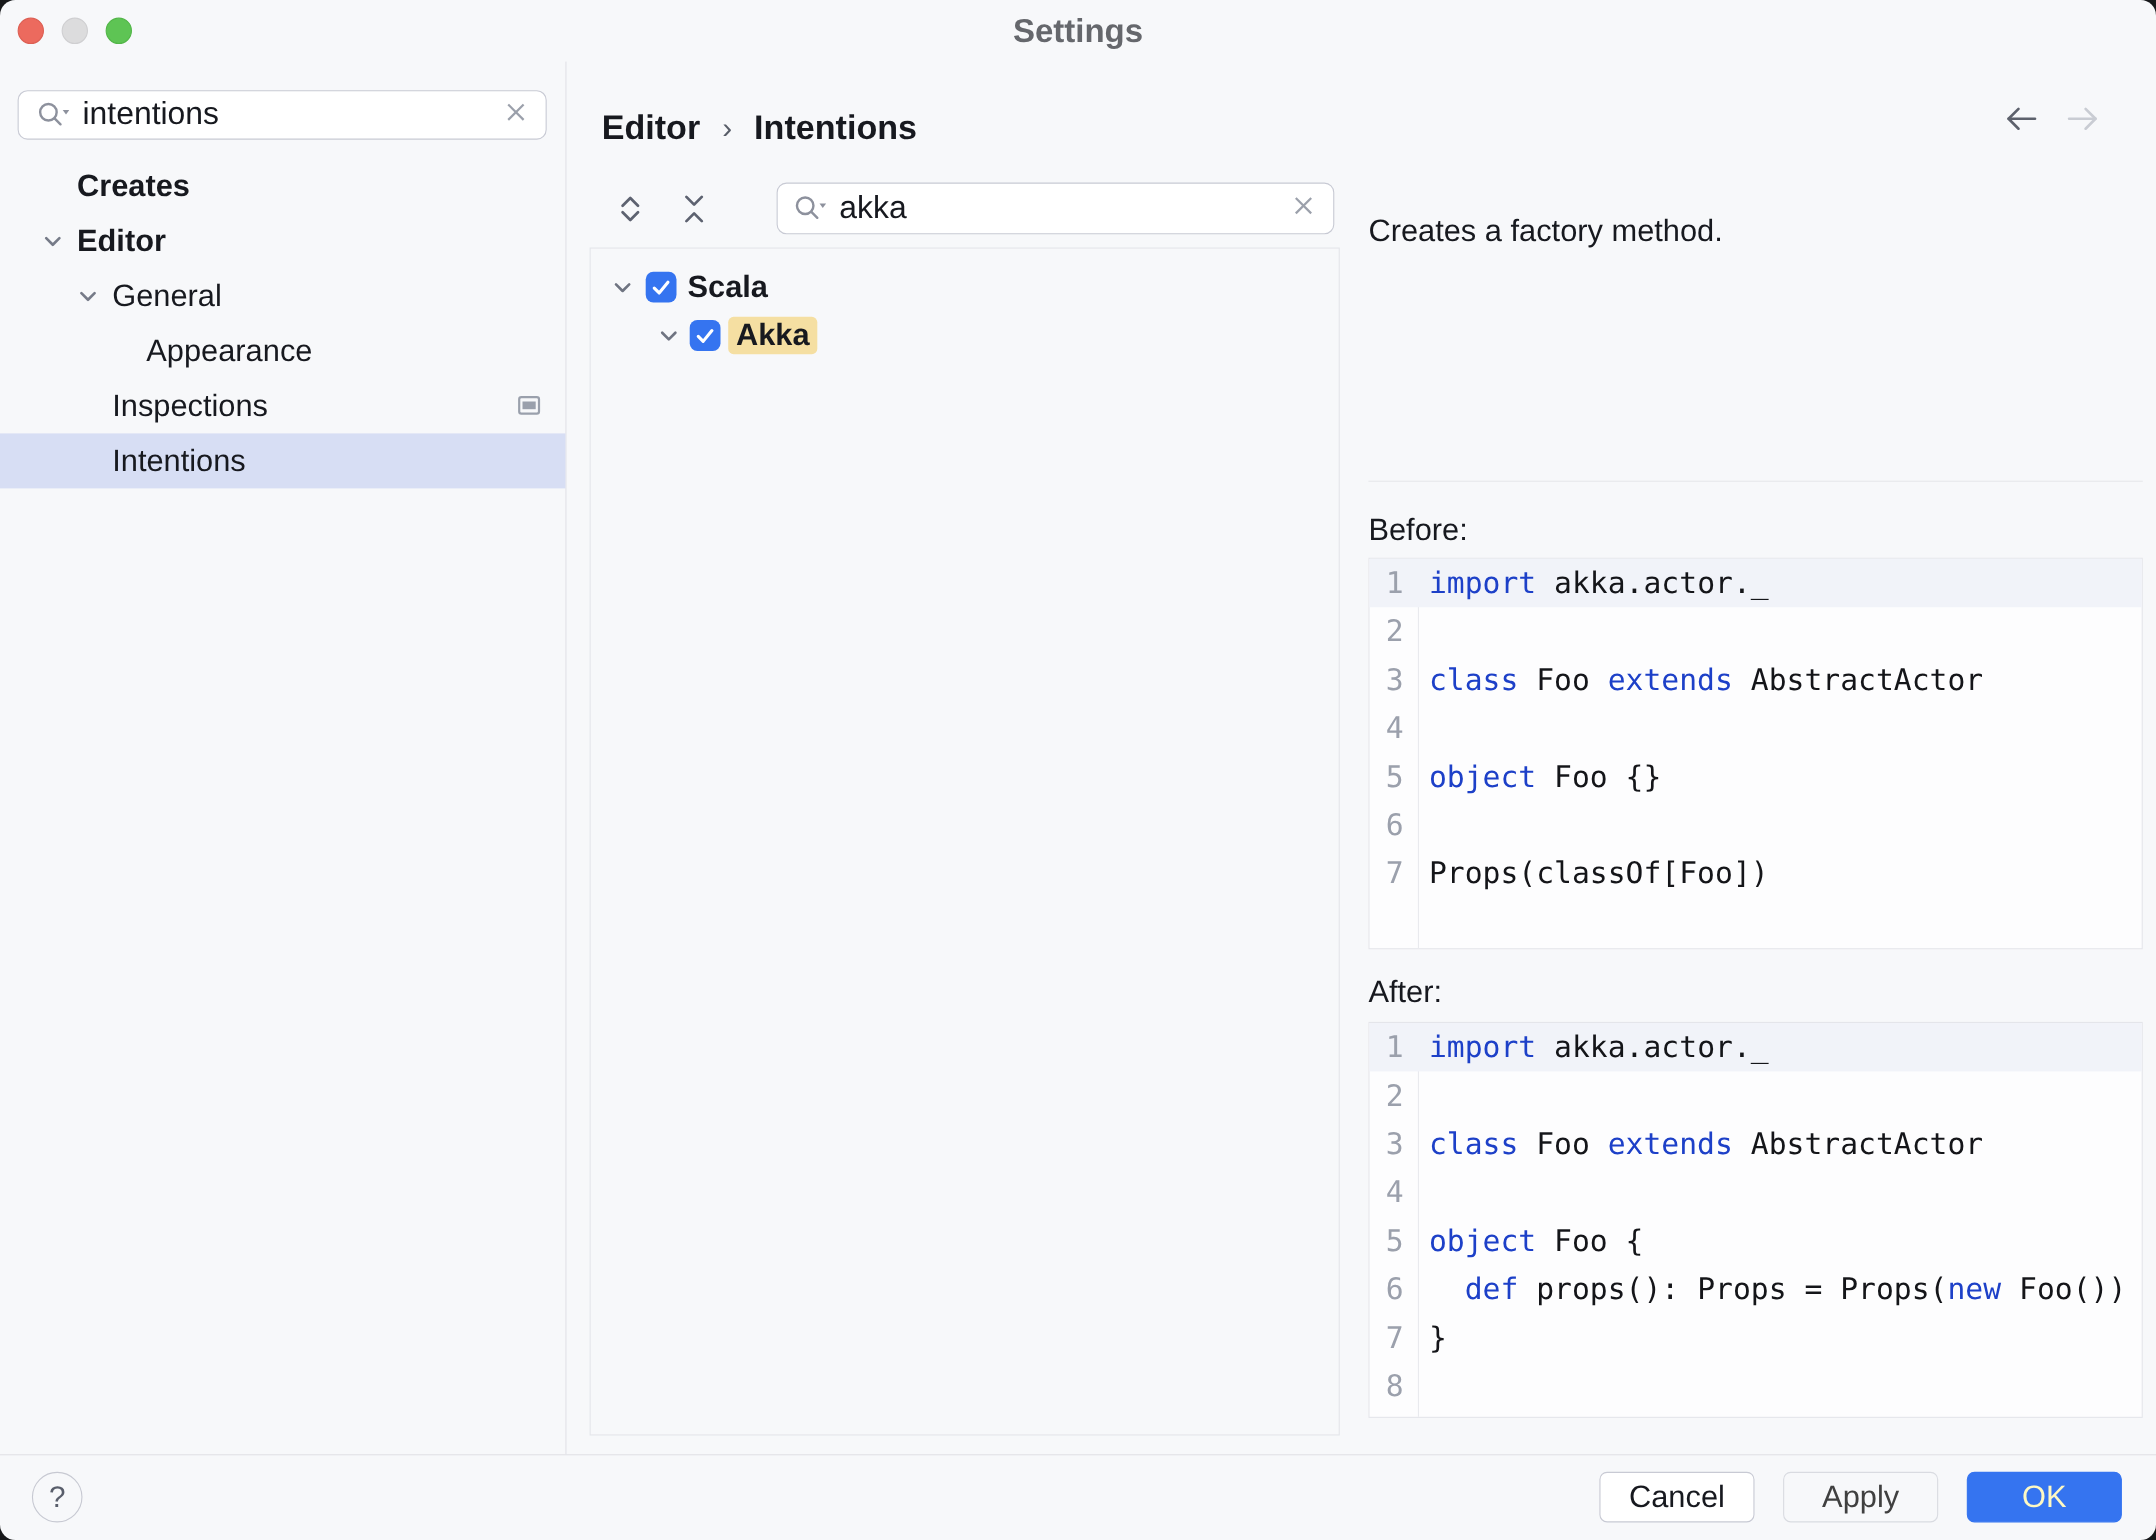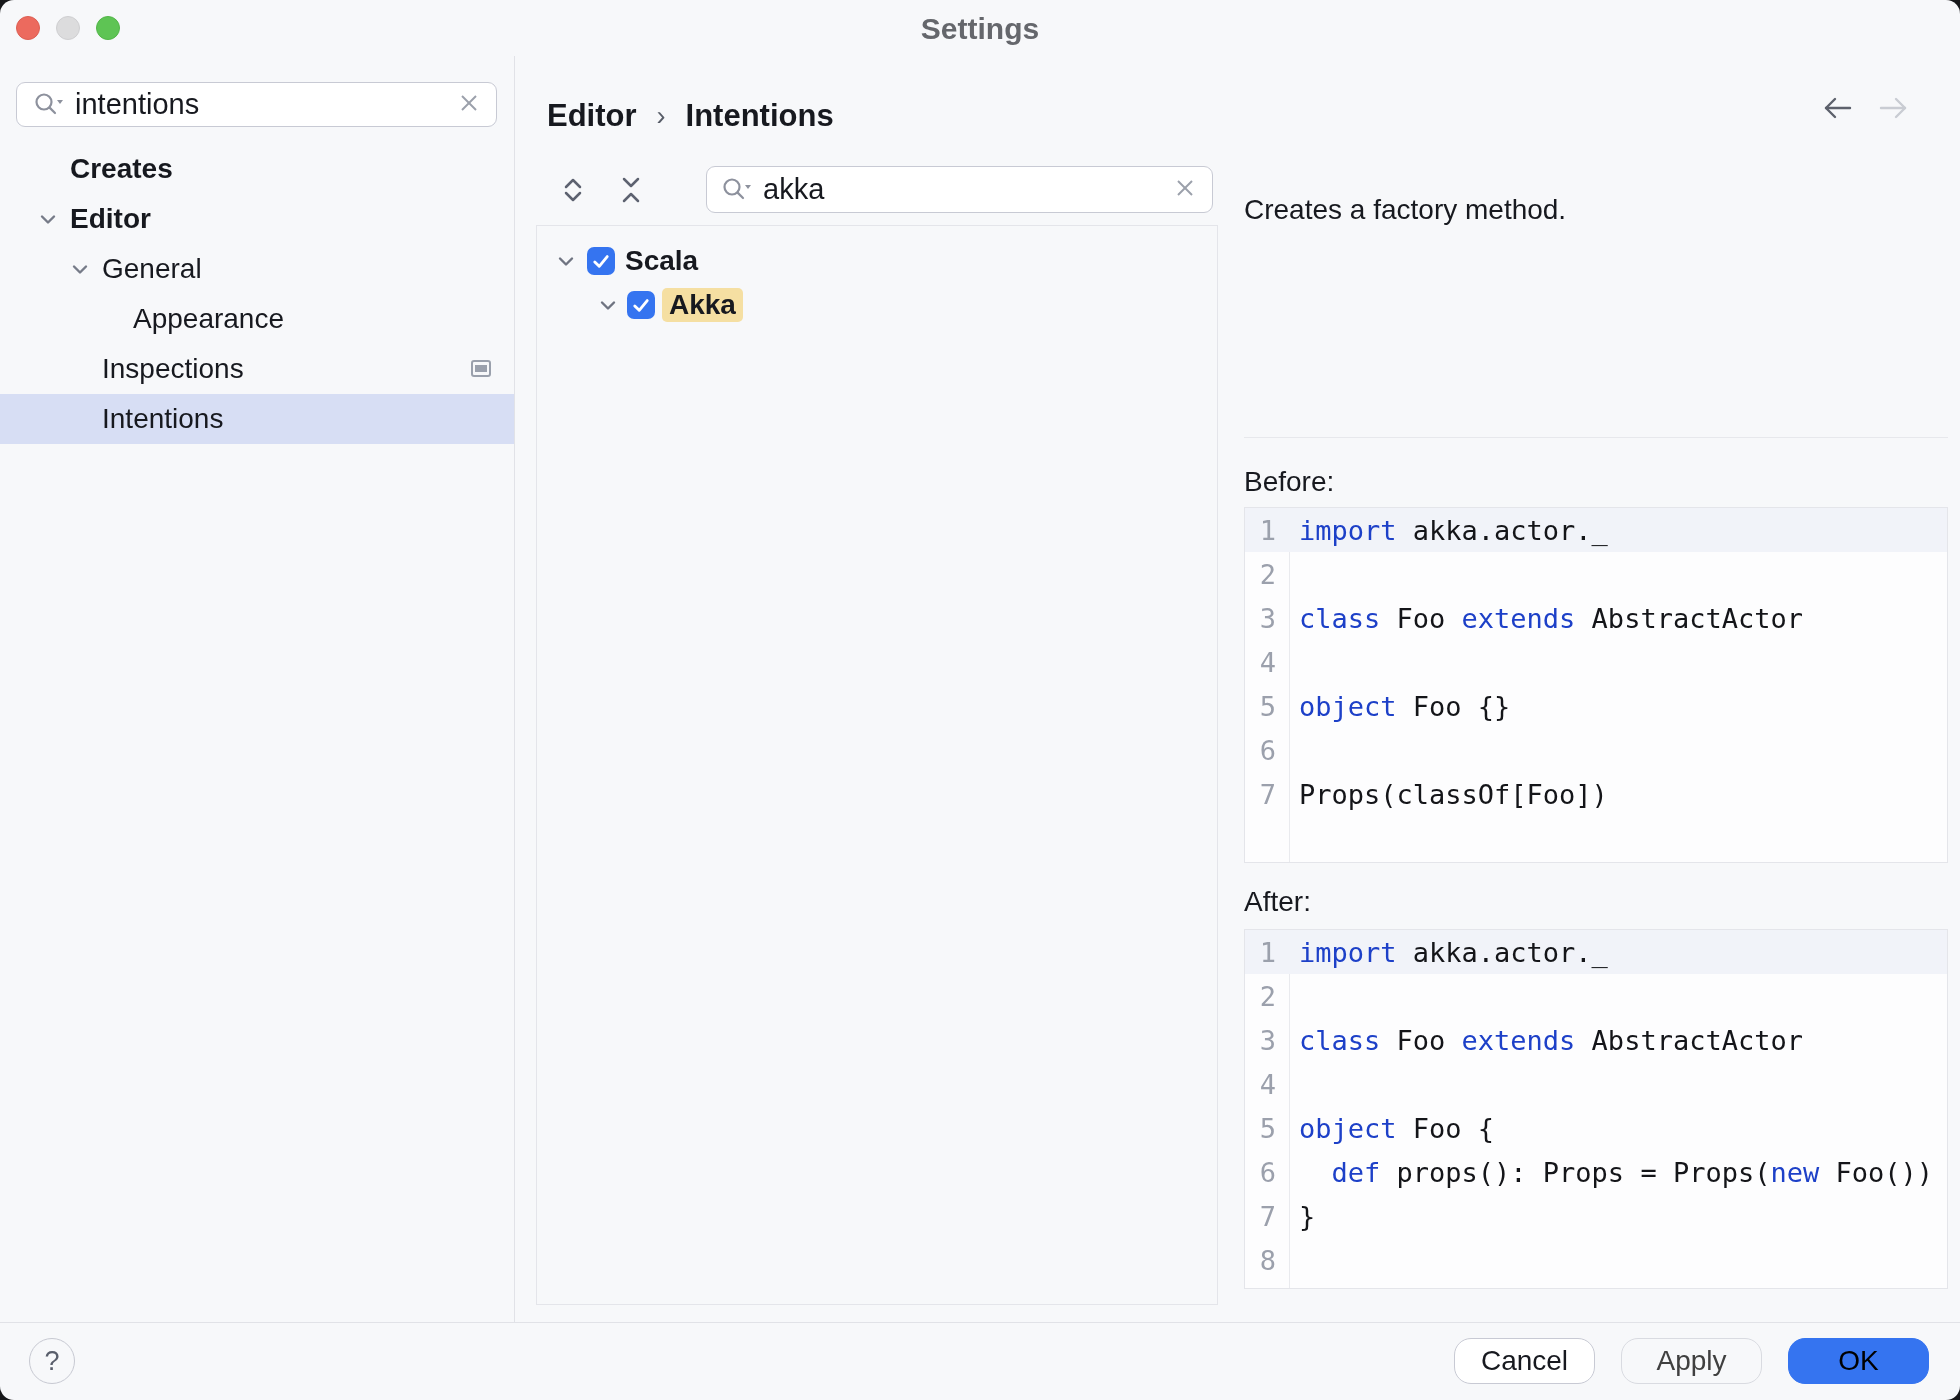--- a/index.html
+++ b/index.html
@@ -86,25 +86,25 @@
   .cline.hl{background:#f1f3f9;}
   .cline .num{flex:0 0 44px;text-align:right;padding-right:13px;color:var(--gutter);}
   .cline .src{padding-left:10px;white-space:pre;color:#141519;}
   .src .k{color:var(--keyword);}
 
   
   .footer{position:absolute;left:0;right:0;bottom:0;height:78px;border-top:1px solid var(--border);}
   .help-btn{position:absolute;left:29px;top:15px;width:46px;height:46px;border-radius:50%;
     border:1.5px solid #c7c9d2;color:#595e6b;font-size:27px;display:flex;align-items:center;justify-content:center;}
   .fbtns{position:absolute;right:31px;top:15px;display:flex;gap:26px;}
-  .btn{min-width:141px;height:46px;border-radius:17px;font-size:28px;display:flex;align-items:center;
+  .btn{min-width:141px;height:46px;border-radius:7px;font-size:28px;display:flex;align-items:center;
     justify-content:center;padding:0 20px;}
   .btn.default{background:#fff;border:1.5px solid var(--field-border);color:var(--text);}
   .btn.disabled{background:transparent;border:1.5px solid #d9dbe1;color:#404040;}
-  .btn.primary{background:var(--accent);border:1.5px solid var(--accent);color:#000000;font-weight:400;}
+  .btn.primary{background:var(--accent);border:1.5px solid var(--accent);color:#fef9c3;font-weight:400;}
 </style>
 </head>
 <body>
 
 <div class="window">
 
   <div class="titlebar">
     <div class="traffic">
       <span class="tl red"></span>
       <span class="tl gray"></span>

